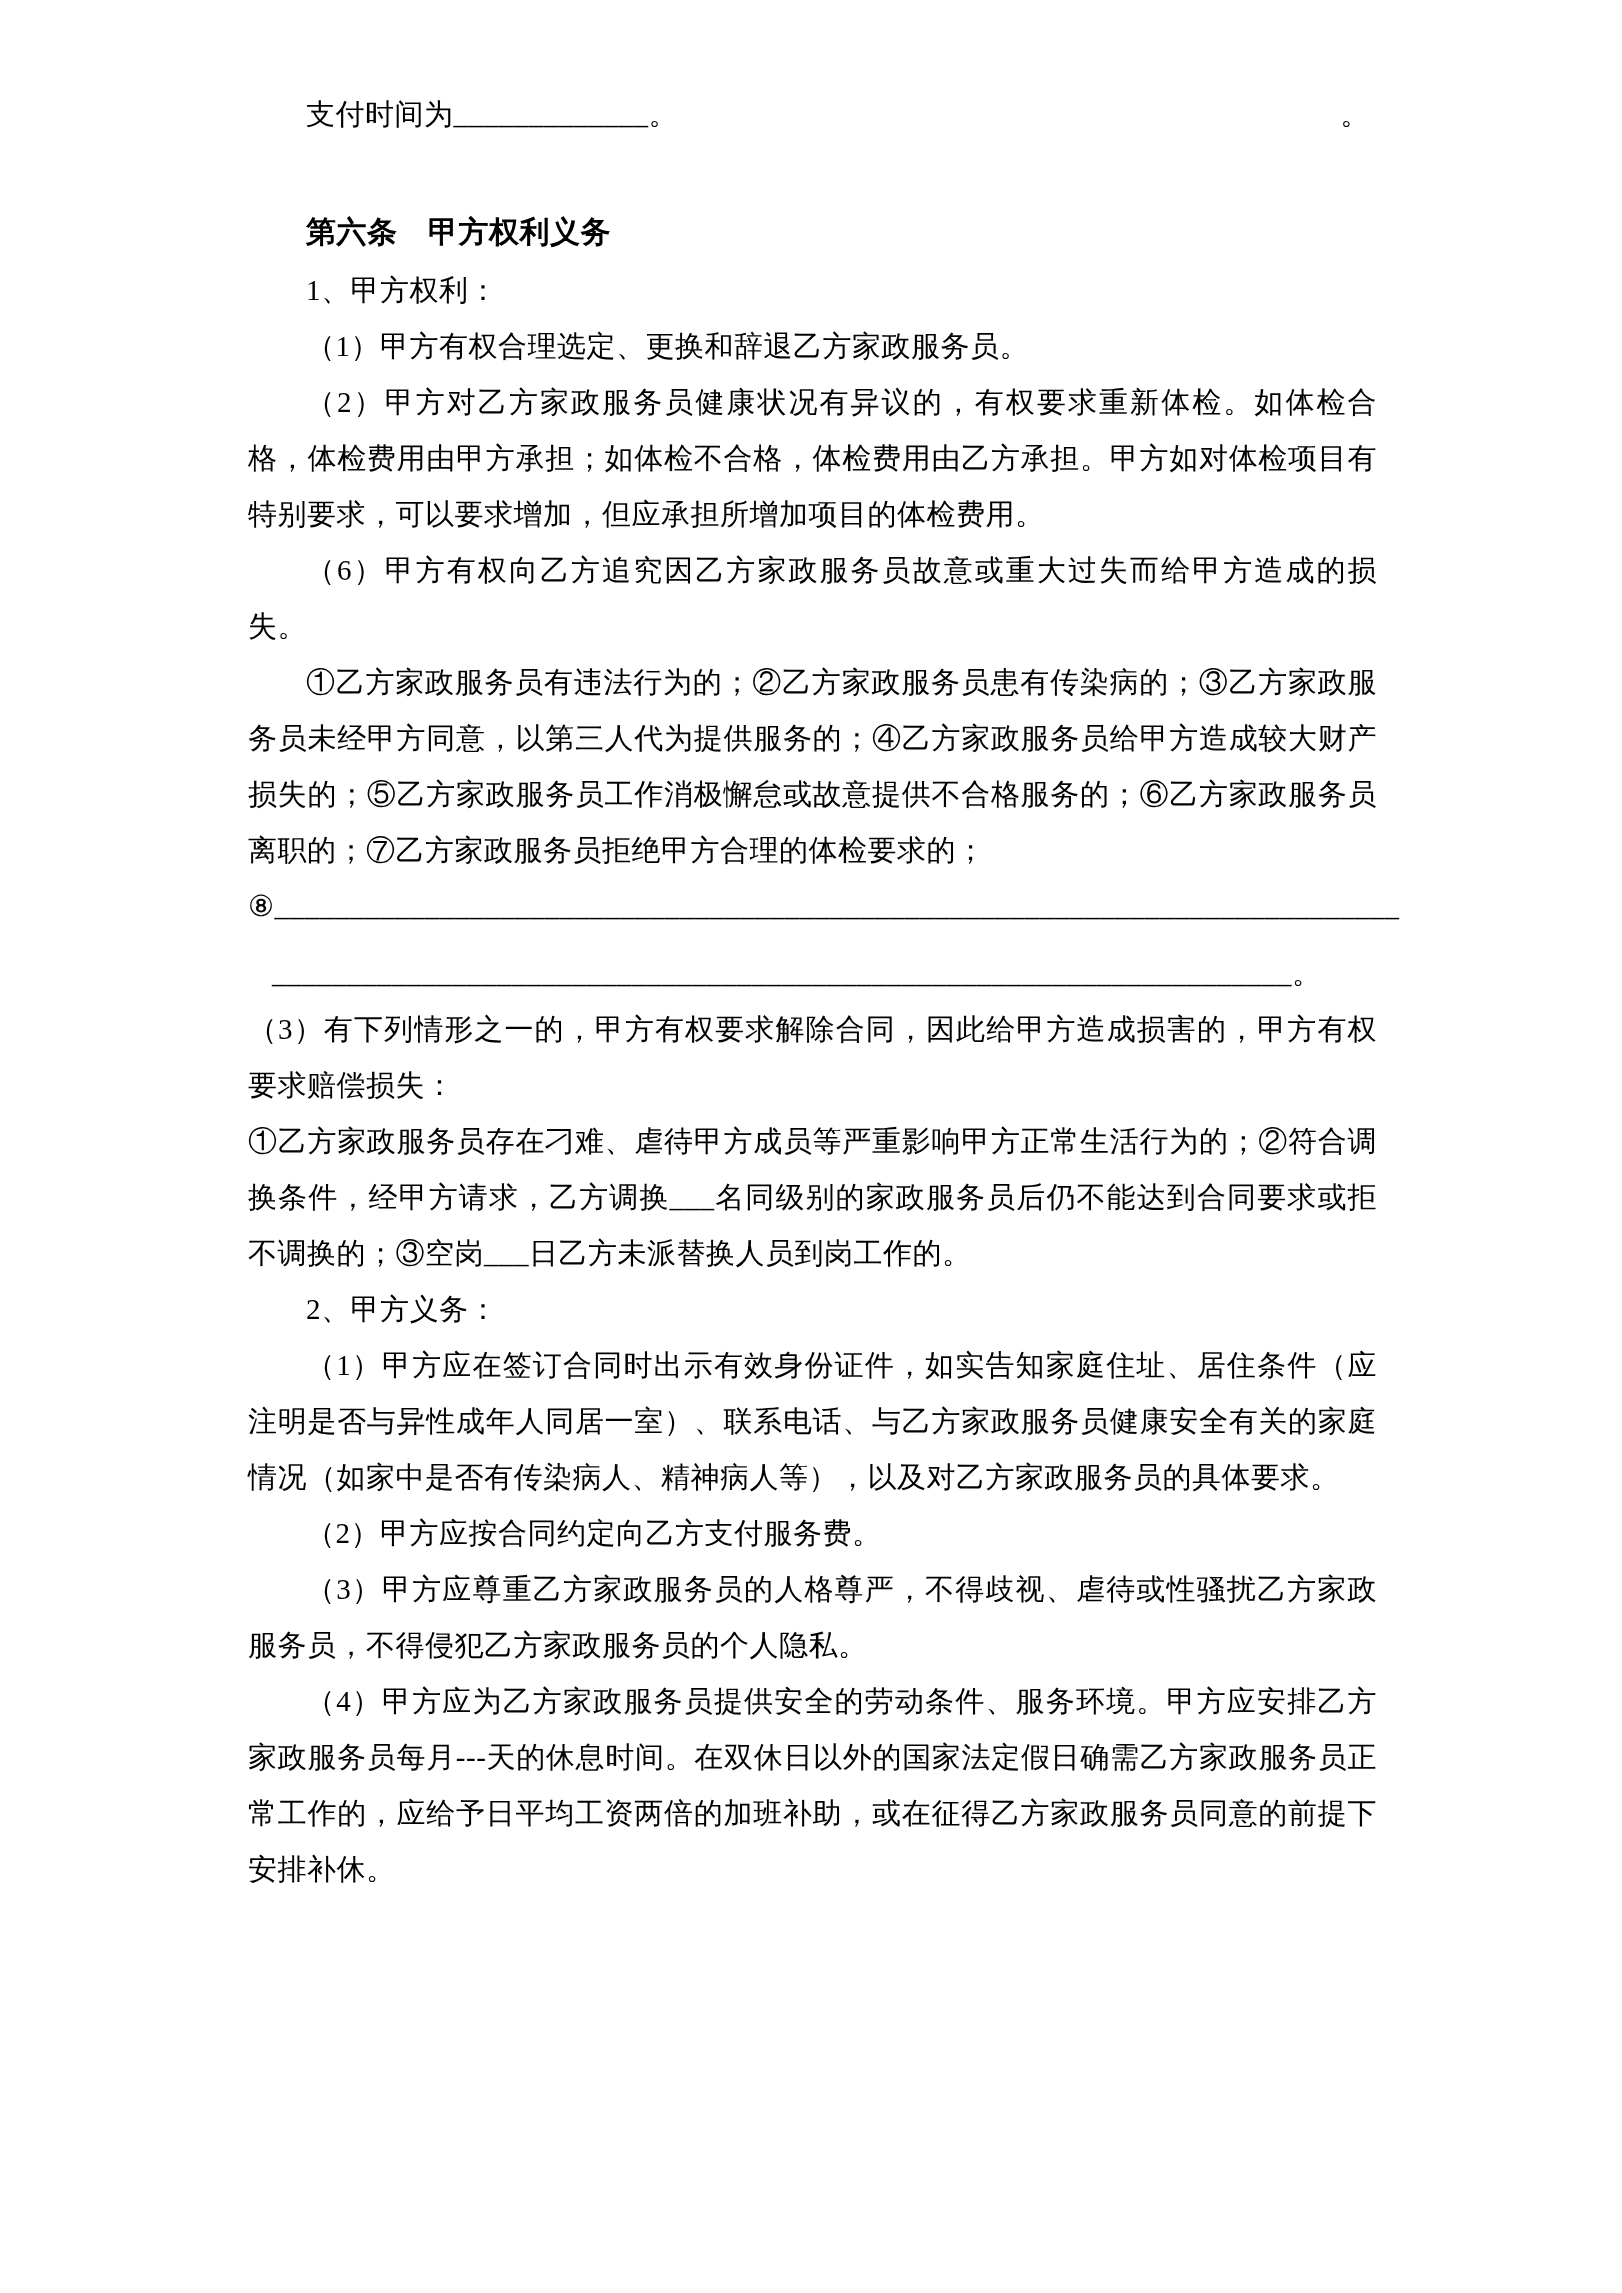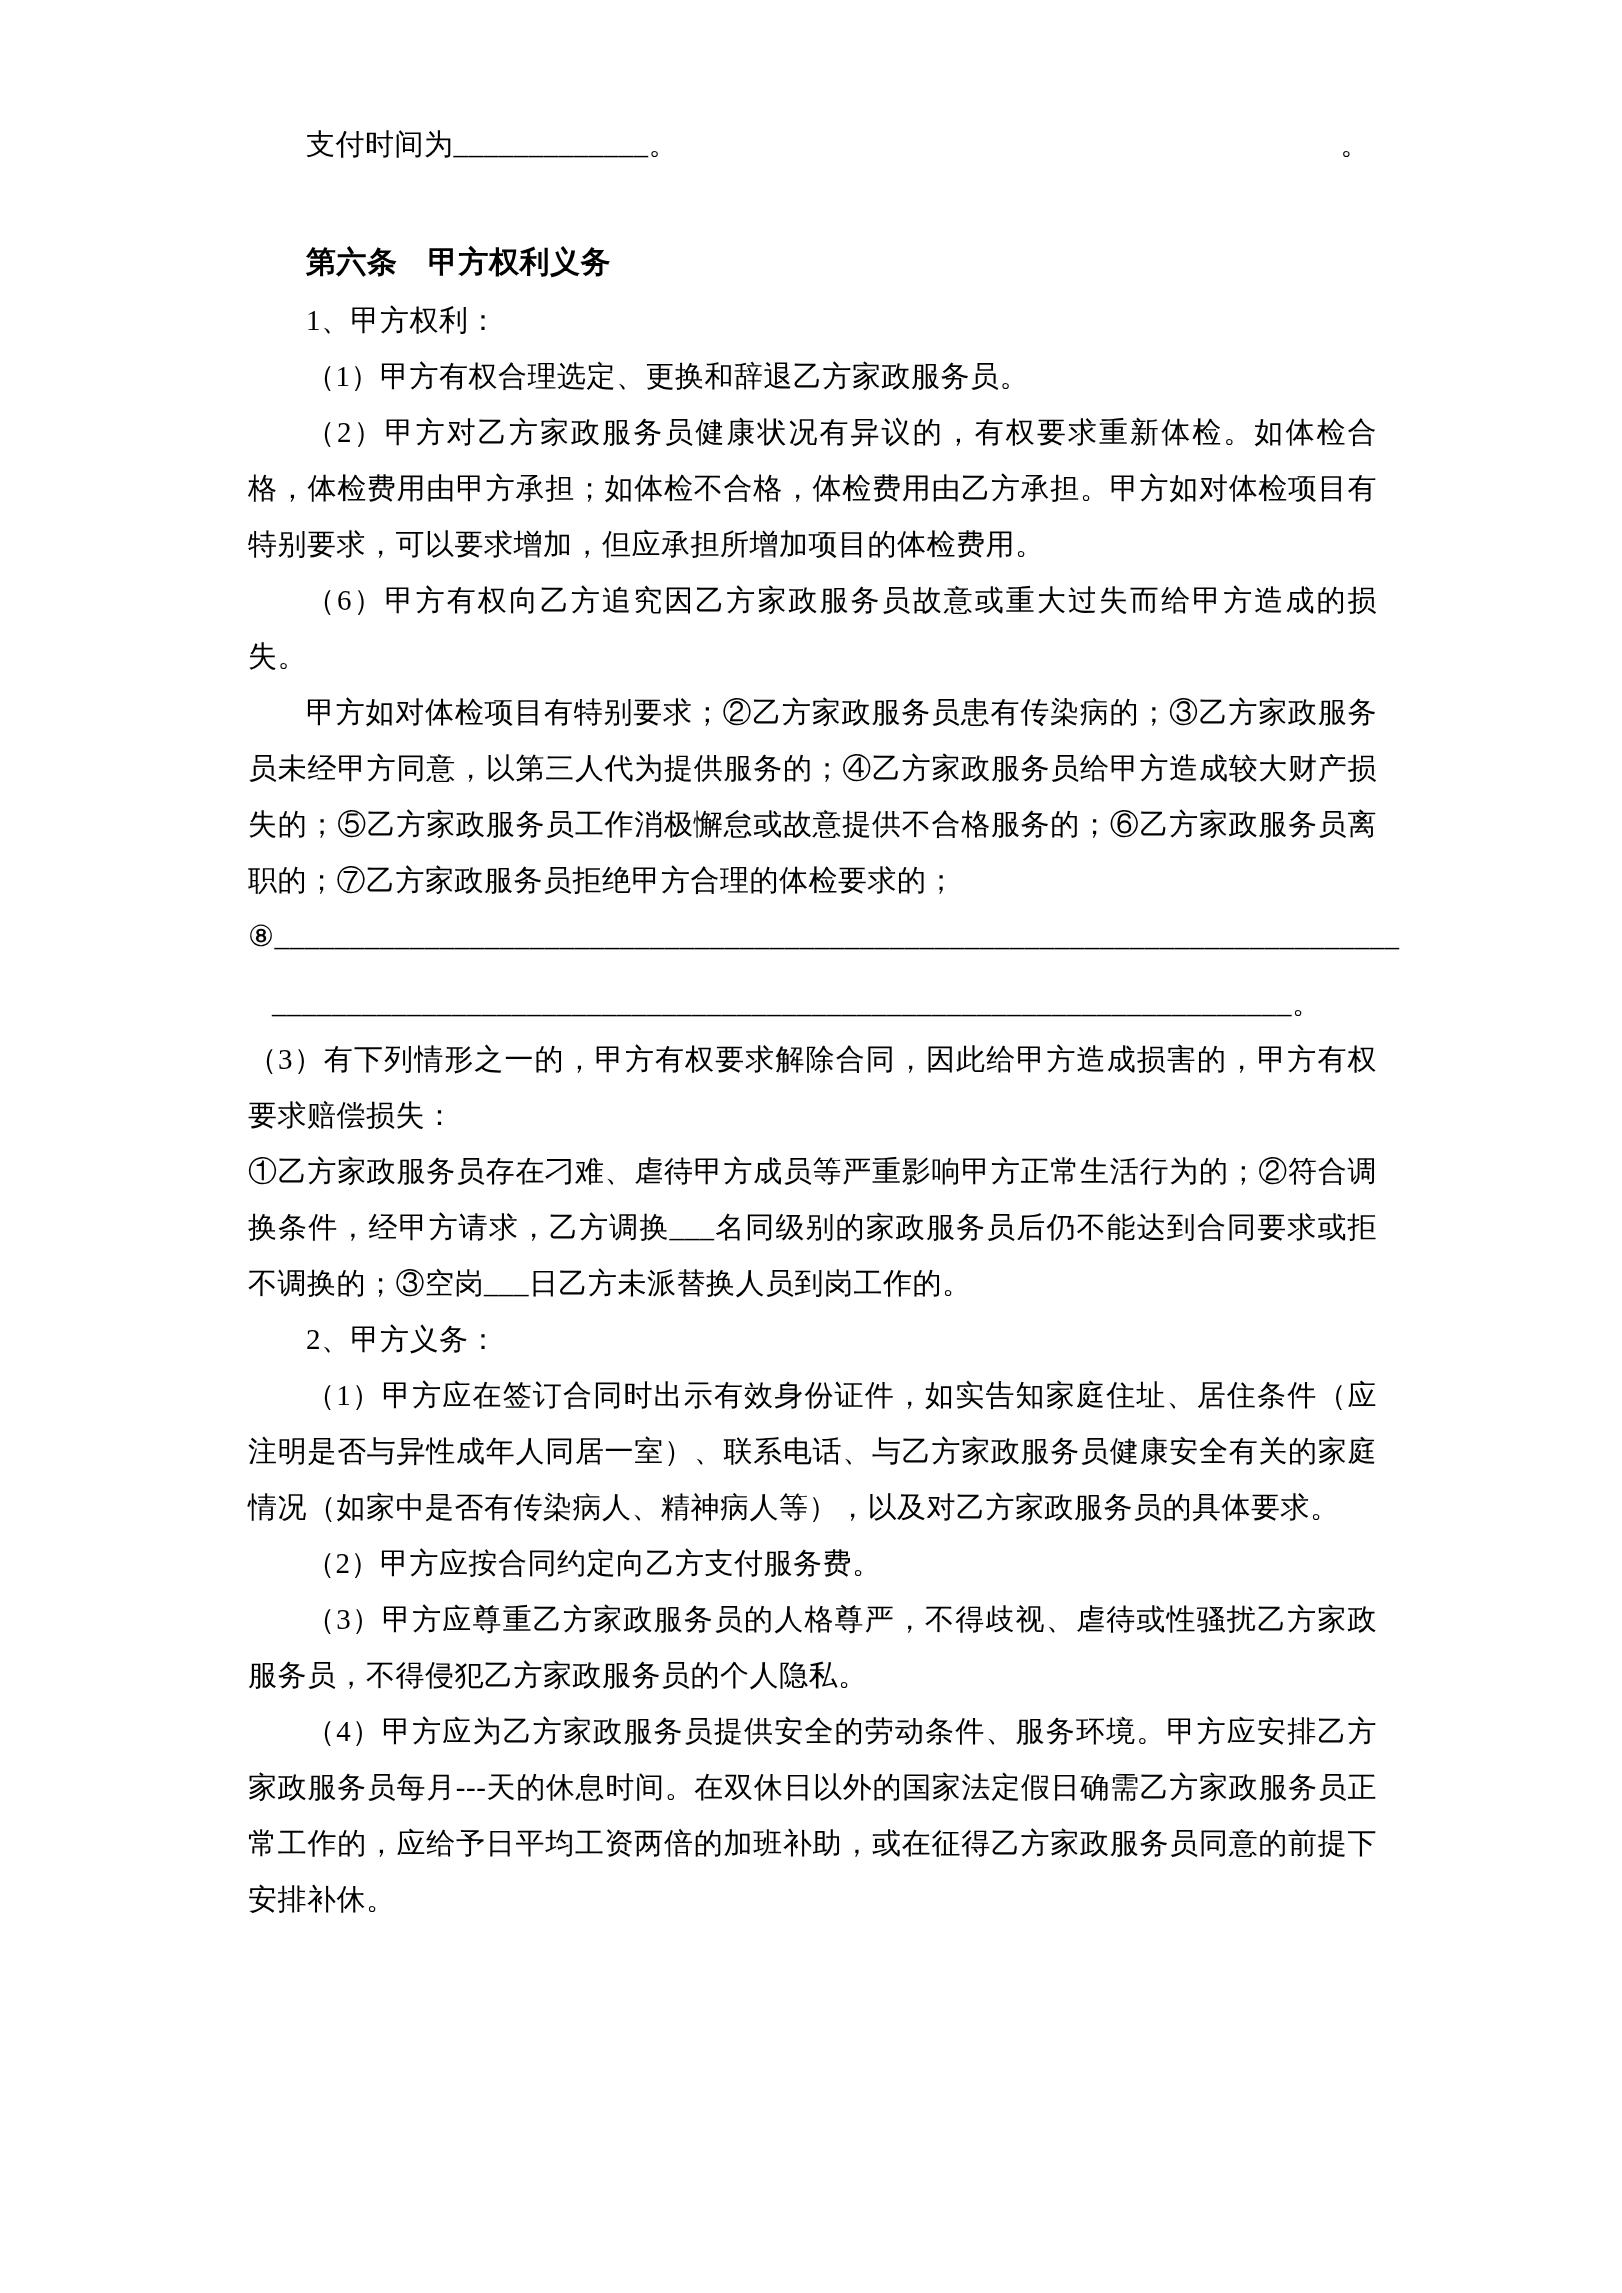--- a/index.html
+++ b/index.html
@@ -6,21 +6,21 @@
   html, body {
     background: #ffffff;
     color: #000000;
     font-family: "Liberation Serif", "DejaVu Serif", serif;
   }
   .page {
     position: relative;
     width: 1623px;
     height: 2294px;
     background: #ffffff;
-    padding: 116px 246px 0 248px;
+    padding: 86px 246px 0 248px;
     overflow: hidden;
   }
   .para {
     font-size: 29px;
     line-height: 56px;
     text-align: justify;
     letter-spacing: 0.5px;
   }
   .indent { text-indent: 58px; }
   .topline { position: relative; }
@@ -54,21 +54,21 @@
 
   <p class="para indent">1、甲方权利：</p>
 
   <p class="para indent">（1）甲方有权合理选定、更换和辞退乙方家政服务员。</p>
 
   <p class="para indent">（2）甲方对乙方家政服务员健康状况有异议的，有权要求重新体检。如体检合格，体检费用由甲方承担；如体检不合格，体检费用由乙方承担。甲方如对体检项目有特别要求，可以要求增加，但应承担所增加项目的体检费用。</p>
 
   <p class="para indent">（6）甲方有权向乙方追究因乙方家政服务员故意或重大过失而给甲方造成的损失。</p>
 
 
-  <p class="para indent">甲方如对体检项目有特别要求；②乙方家政服务员患有传染病的；③乙方家政服务员未经甲方同意，以第三人代为提供服务的；④乙方家政服务员给甲方造成较大财产损失的；⑤乙方家政服务员工作消极懈怠或故意提供不合格服务的；⑥乙方家政服务员离职的；⑦乙方家政服务员拒绝甲方合理的体检要求的；</p>
+  <p class="para indent">①乙方家政服务员有违法行为的；②乙方家政服务员患有传染病的；③乙方家政服务员未经甲方同意，以第三人代为提供服务的；④乙方家政服务员给甲方造成较大财产损失的；⑤乙方家政服务员工作消极懈怠或故意提供不合格服务的；⑥乙方家政服务员离职的；⑦乙方家政服务员拒绝甲方合理的体检要求的；</p>
 
   <p class="para">⑧___________________________________________________________________________</p>
 
   <p class="para blank-cont">____________________________________________________________________。</p>
 
   <p class="para">（3）有下列情形之一的，甲方有权要求解除合同，因此给甲方造成损害的，甲方有权要求赔偿损失：</p>
 
   <p class="para">①乙方家政服务员存在刁难、虐待甲方成员等严重影响甲方正常生活行为的；②符合调换条件，经甲方请求，乙方调换___名同级别的家政服务员后仍不能达到合同要求或拒不调换的；③空岗___日乙方未派替换人员到岗工作的。</p>
 
   <p class="para indent">2、甲方义务：</p>

